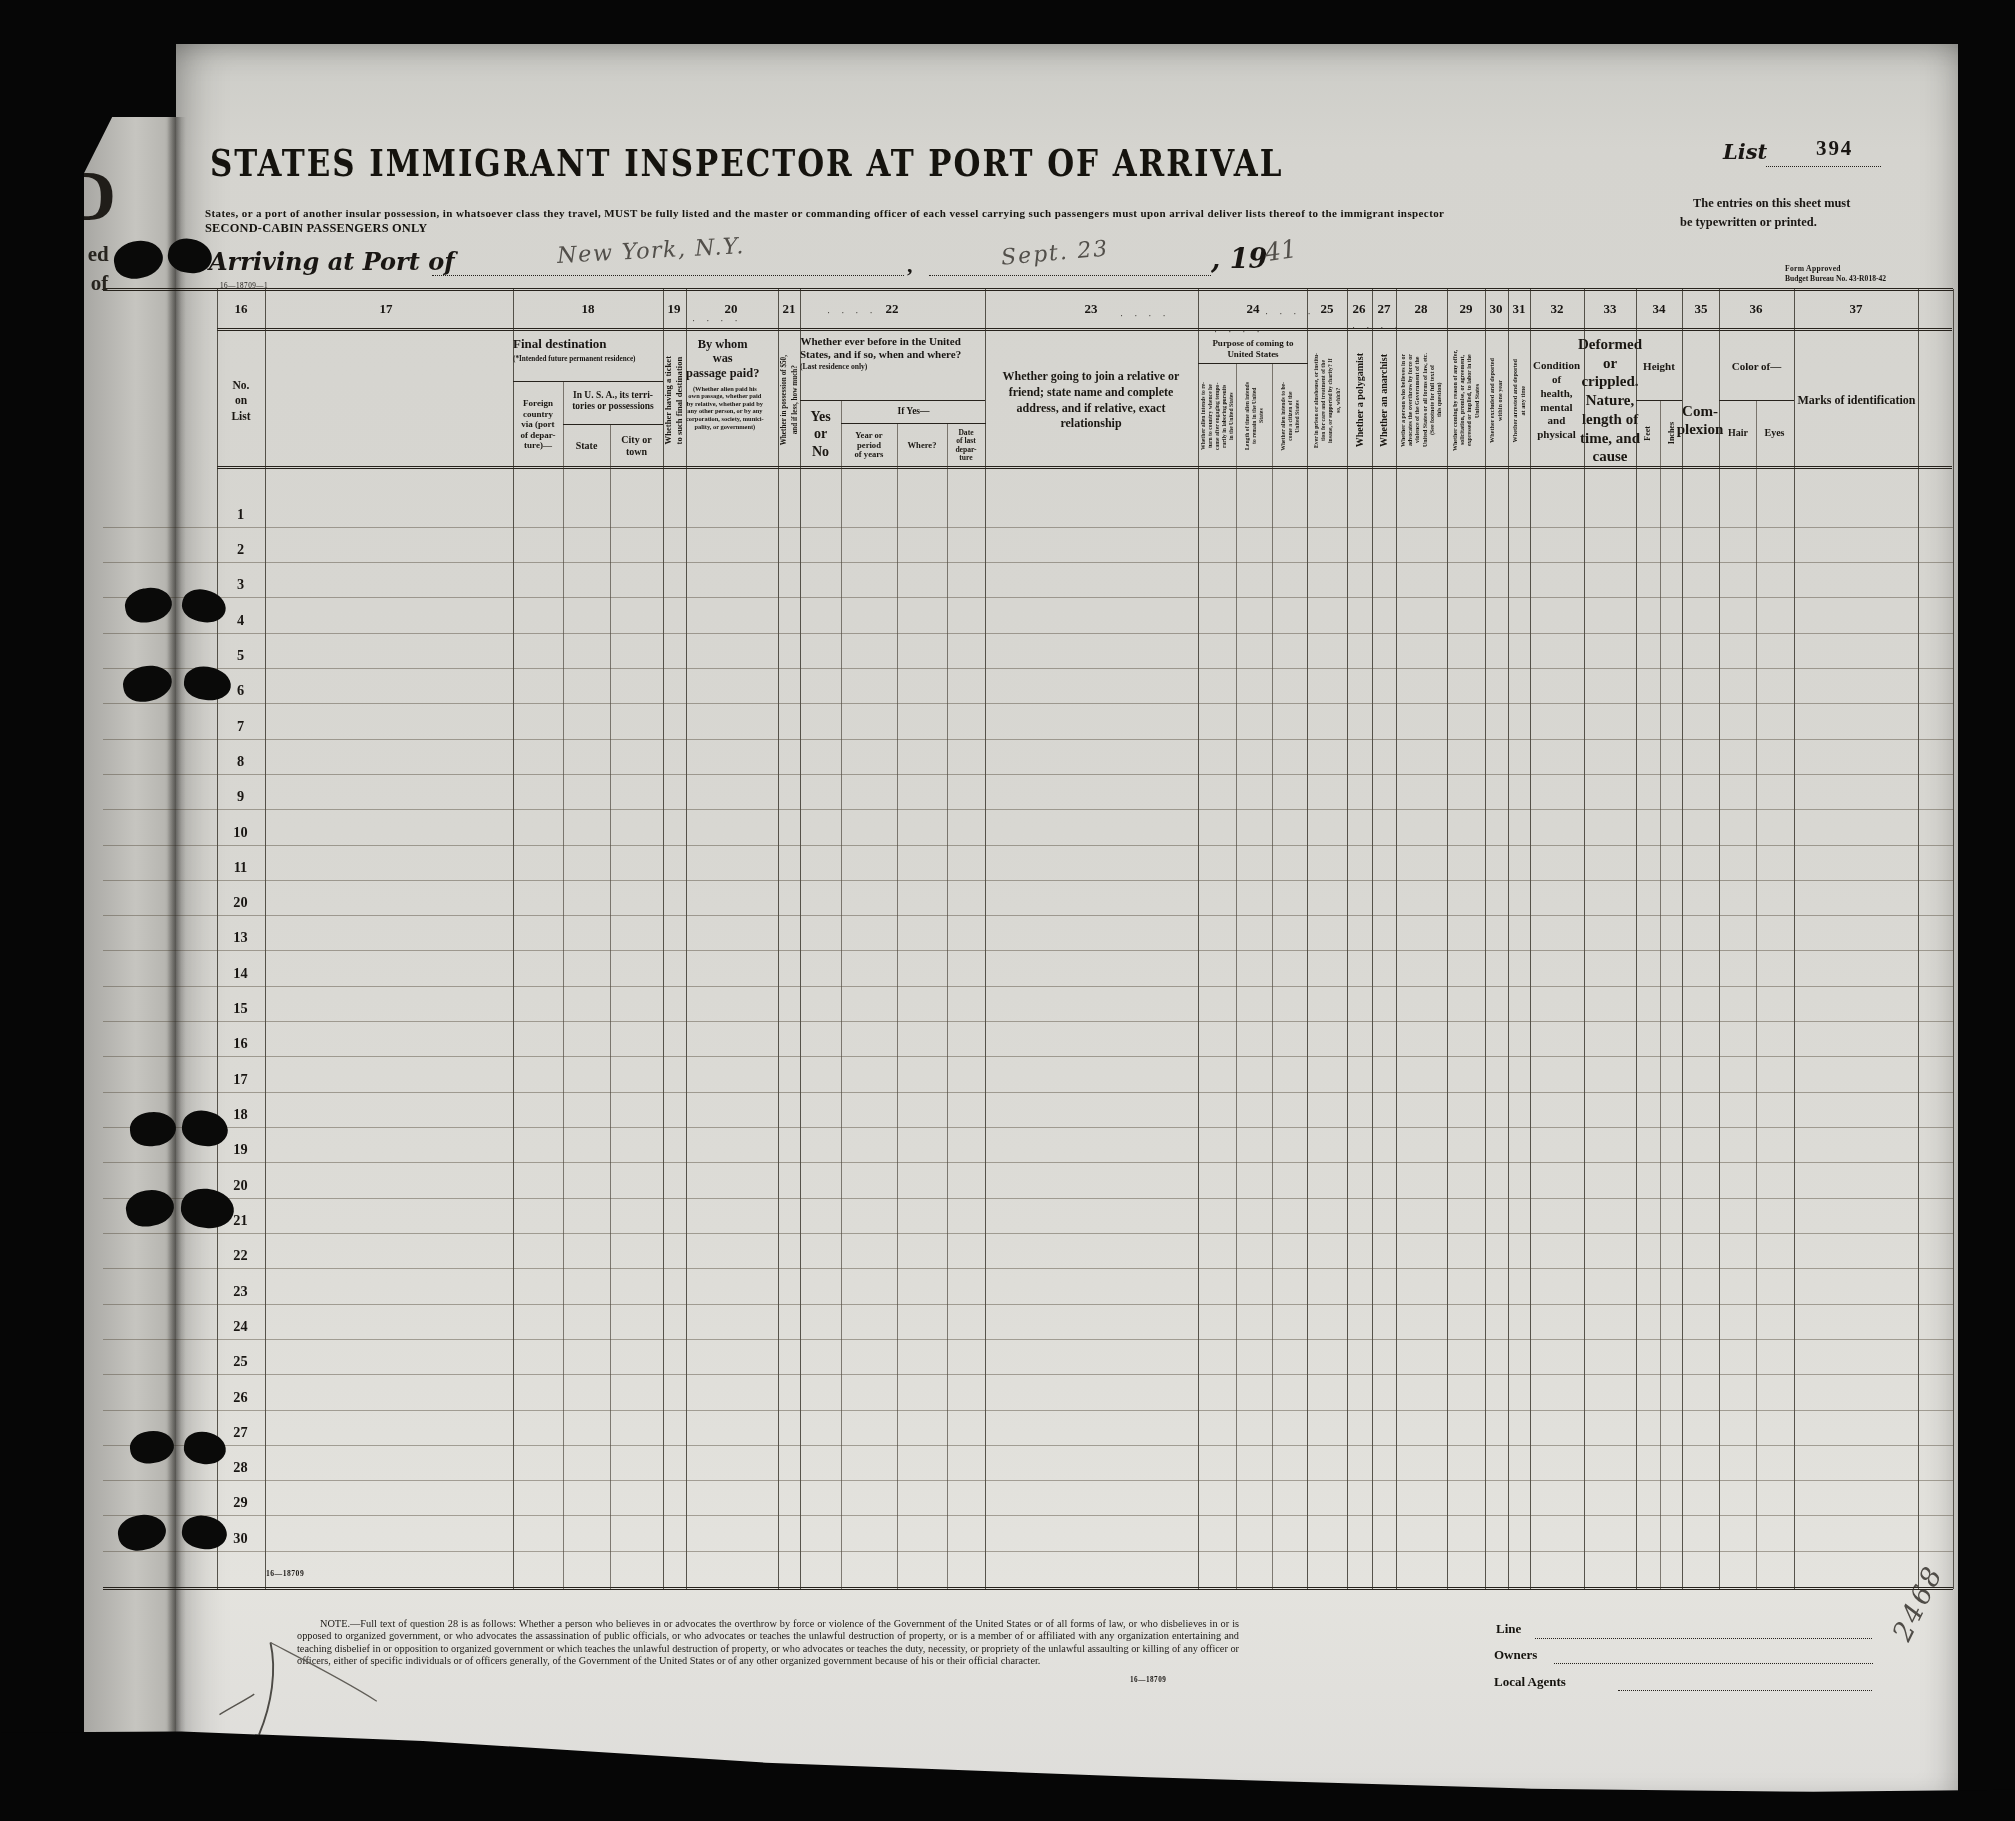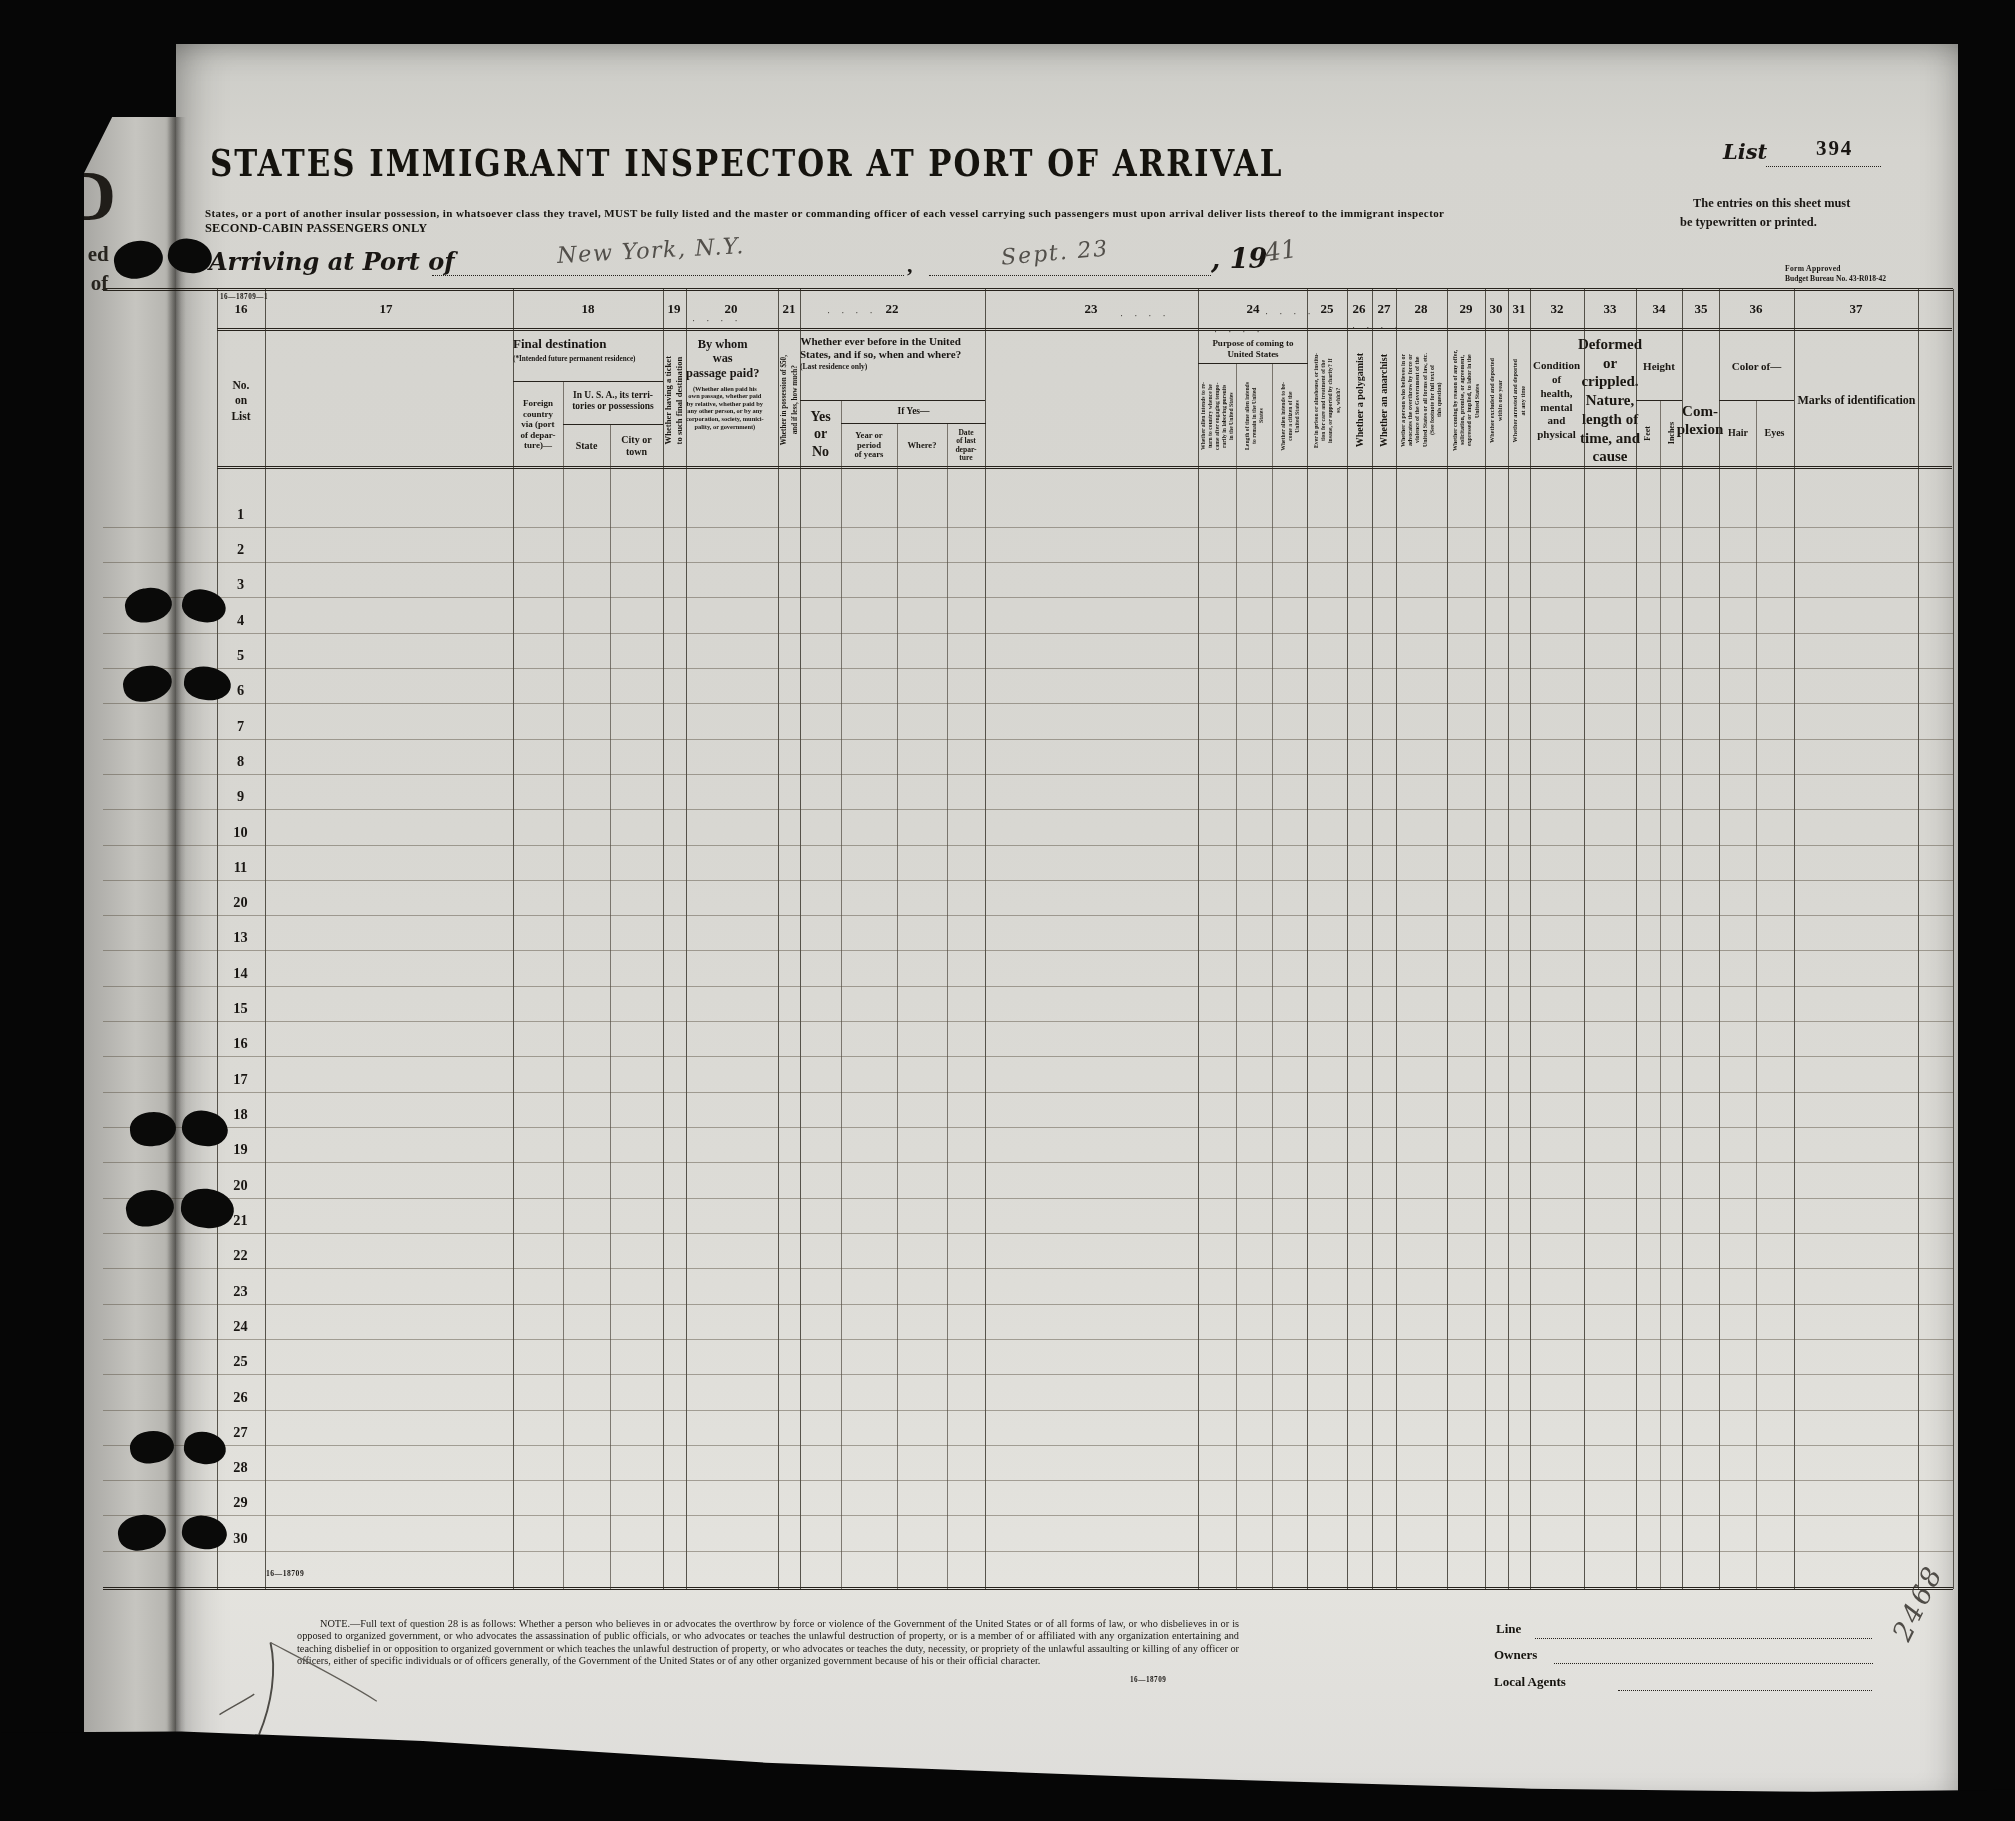--- a/index.html
+++ b/index.html
@@ -39,21 +39,21 @@
   #hwport{left:557px;top:237px;font-size:22.4px;letter-spacing:1.4px;transform:rotate(-3deg);}
   #hwdate{left:1001px;top:240px;font-size:22px;letter-spacing:1.9px;transform:rotate(-5deg);}
   #hwyear{left:1265px;top:236px;font-size:25px;transform:rotate(-8deg);}
   #listlabel{left:1723px;top:139px;font-style:italic;font-weight:700;font-size:21px;font-family:"DejaVu Serif",serif;}
   #listdots{left:1766px;top:166px;width:115px;border-bottom:1.9px dotted #24211c;height:0;}
   #listnum{left:1816px;top:136px;font-weight:700;font-size:21px;letter-spacing:1.9px;}
   #entries1{left:1693px;top:196px;font-weight:700;font-size:12.4px;}
   #entries2{left:1680px;top:215px;font-weight:700;font-size:12.4px;}
   #formapp1{left:1785px;top:264px;font-size:7.6px;font-weight:600;letter-spacing:0.3px;}
   #formapp2{left:1785px;top:274px;font-size:7.6px;font-weight:600;}
-  #stocktop{left:220px;top:282px;font-weight:700;font-size:7.2px;letter-spacing:0.5px;margin-top:11px;}
+  #stocktop{left:220px;top:282px;font-weight:400;font-size:7.2px;letter-spacing:0.5px;}
 
   
   .drule{height:2.9px;border-top:1px solid #26221c;border-bottom:1px solid #26221c;}
   .hseg{height:1px;background:#26221c;}
   .vmain{width:1px;background:rgba(48,43,34,.78);}
   .vsub{width:1px;background:rgba(58,52,42,.60);}
   .rline{height:0.5px;background:rgba(84,76,60,.45);}
   .rnum{font-weight:700;font-size:14.3px;width:33px;text-align:center;}
   .colnum{font-weight:700;font-size:13px;transform:translateX(-50%);}
   .inkdots{font-size:9.5px;color:#35322c;letter-spacing:4.3px;}
@@ -198,20 +198,24 @@
 No</div>
   <div class="abs hc h22if">If Yes—</div>
   <div class="abs hc h22yr">Year or
 period
 of years</div>
   <div class="abs hc h22wh">Where?</div>
   <div class="abs hc h22dt">Date
 of last
 depar-
 ture</div>
+  <div class="abs hc h23">Whether going to join a relative or
+friend; state name and complete
+address, and if relative, exact
+relationship</div>
   <div class="abs hc h24top">Purpose of coming to
 United States</div>
   <div class="abs hc vt h24a"><span>Whether alien intends to re-
 turn to country whence he
 came after engaging tempo-
 rarily in laboring pursuits
 in the United States</span></div>
   <div class="abs hc vt h24b"><span>Length of time alien intends
 to remain in the United
 States</span></div>

